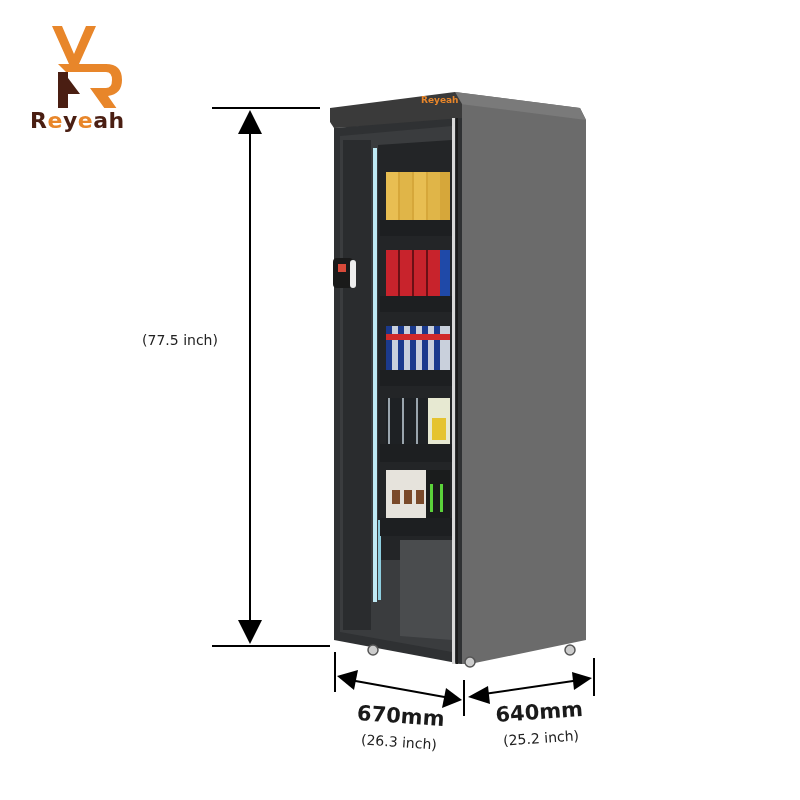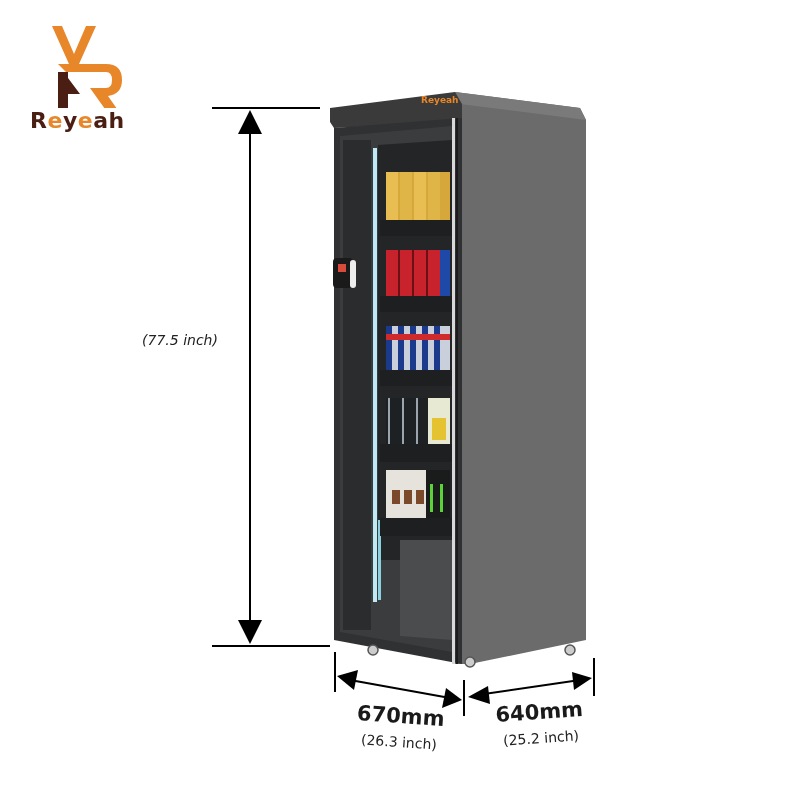--- a/index.html
+++ b/index.html
@@ -132,21 +132,21 @@
 
     <g>
       <circle cx="373" cy="650" r="5" fill="#cccccc" stroke="#555" stroke-width="1.5"></circle>
       <circle cx="470" cy="662" r="5" fill="#cccccc" stroke="#555" stroke-width="1.5"></circle>
       <circle cx="570" cy="650" r="5" fill="#cccccc" stroke="#555" stroke-width="1.5"></circle>
     </g>
   </g>
 </svg>
 
 <div class="abs" style="left:110px;top:328px;width:140px;">
-  <div class="dim-sub" style="margin-top:4px;font-style:italic;">(77.5 inch)</div>
+  <div class="dim-sub" style="margin-top:4px;">(77.5 inch)</div>
 </div>
 
 <div class="abs" style="left:335px;top:704px;width:130px;transform:rotate(4deg);">
   <div class="dim-main">670mm</div>
   <div class="dim-sub" style="margin-top:6px;">(26.3 inch)</div>
 </div>
 
 <div class="abs" style="left:475px;top:700px;width:130px;transform:rotate(-4deg);">
   <div class="dim-main">640mm</div>
   <div class="dim-sub" style="margin-top:6px;">(25.2 inch)</div>

